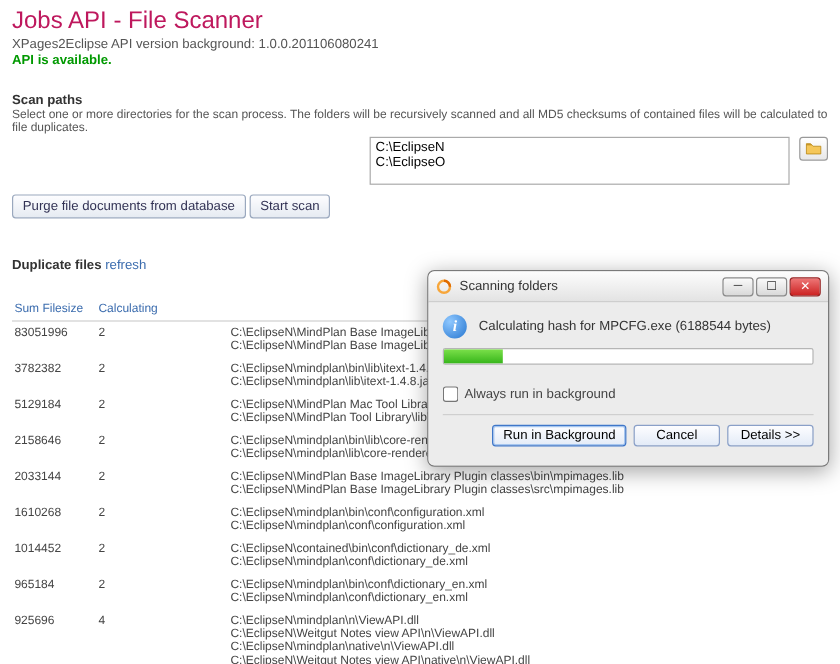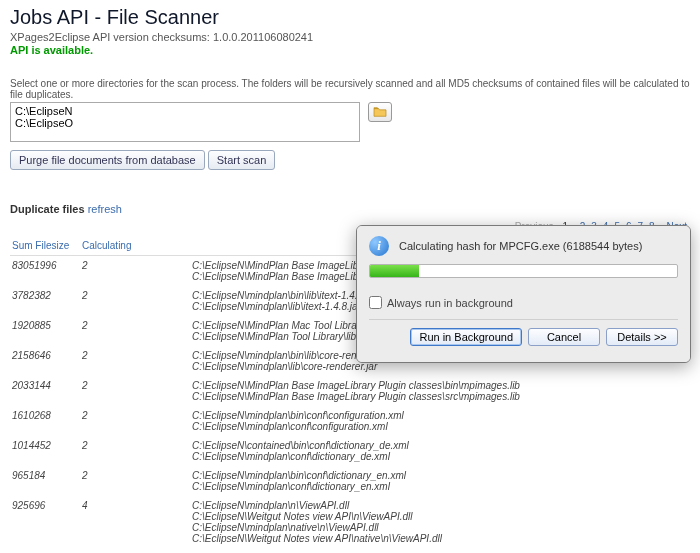--- a/index.html
+++ b/index.html
@@ -8,31 +8,32 @@
     padding: 6px 10px;
     font-family: Arial, Helvetica, sans-serif;
     font-size: 11px;
     color: #333;
     background: #fff;
   }
   h1 {
     font-size: 20px;
     font-weight: normal;
     margin: 0 0 2px 0;
-    color: #0f172a;
+    color: #be185d;
   }
   .subtitle { font-size: 11px; color: #555; }
   .api-status { color: #009900; font-size: 11px; margin-top: 1px; font-weight: bold; }
   .scan-section { margin-top: 22px; }
   .bold-label { font-weight: bold; font-size: 11px; }
   .scan-desc { font-size: 10px; color: #555; margin-bottom: 2px; }
   .scan-box {
     display: flex;
     align-items: flex-start;
     gap: 8px;
+    justify-content: flex-end;
   }
   .scan-textarea {
     width: 350px;
     height: 40px;
     font-size: 11px;
     font-family: Arial, sans-serif;
     padding: 2px 4px;
     border: 1px solid #aaa;
     resize: none;
   }
@@ -81,21 +82,20 @@
     color: #3b6cae;
     font-weight: normal;
     padding: 4px 2px;
     border-bottom: 1px solid #ddd;
     font-size: 10px;
   }
   table.dup td {
     vertical-align: top;
     padding: 4px 2px;
     color: #444;
-    font-style: italic;
   }
   table.dup td.paths div { white-space: nowrap; }
   .col-sum { width: 70px; }
   .col-occ { width: 80px; }
   .col-gap { width: 30px; }
   
   .dialog {
     position: absolute;
     top: 225px;
     left: 356px;
@@ -168,24 +168,25 @@
   .dialog-buttons button.primary {
     border:1px solid #3f77c9;
     box-shadow: 0 0 0 1px #a6c6ef inset;
   }
   hr.dlg-sep { border:none; border-top:1px solid #cfcfcf; margin: 0 0 8px 0; }
 </style>
 </head>
 <body>
 
 <h1>Jobs API - File Scanner</h1>
-<div class="subtitle">XPages2Eclipse API version checksums: 1.0.0.201106080241</div>
+<div class="subtitle">XPages2Eclipse API version background: 1.0.0.201106080241</div>
 <div class="api-status">API is available.</div>
 
 <div class="scan-section">
+  <div class="bold-label">Scan paths</div>
   <div class="scan-desc">Select one or more directories for the scan process. The folders will be recursively scanned and all MD5 checksums of contained files will be calculated to file duplicates.</div>
   <div class="scan-box">
     <textarea class="scan-textarea" id="scan-paths-value" style="">C:\EclipseN
 C:\EclipseO</textarea>
     <div class="folder-btn">
       <svg viewBox="0 0 16 14">
         <path d="M1 3 L6 3 L7.5 4.5 L15 4.5 L15 12 L1 12 Z" fill="#f5c759" stroke="#b88815" stroke-width="0.8"></path>
         <path d="M1 3 L1 2 L5 2 L6 3 Z" fill="#f5c759" stroke="#b88815" stroke-width="0.8"></path>
       </svg>
     </div>
@@ -230,21 +231,21 @@
       <tr>
         <td>3782382</td>
         <td>2</td>
         <td></td>
         <td class="paths">
           <div>C:\EclipseN\mindplan\bin\lib\itext-1.4.8.jar</div>
           <div>C:\EclipseN\mindplan\lib\itext-1.4.8.jar</div>
         </td>
       </tr>
       <tr>
-        <td>1920885</td>
+        <td>5129184</td>
         <td>2</td>
         <td></td>
         <td class="paths">
           <div>C:\EclipseN\MindPlan Mac Tool Library classes\lib\quaqua.jar</div>
           <div>C:\EclipseN\MindPlan Tool Library\lib\quaqua.jar</div>
         </td>
       </tr>
       <tr>
         <td>2158646</td>
         <td>2</td>
@@ -306,20 +307,34 @@
         <td>11</td>
         <td></td>
         <td class="paths">
           <div>C:\EclipseN\mindplan\j\RegistryKey.dll</div>
         </td>
       </tr>
     </tbody>
 </table>
 
 <div class="dialog">
+  <div class="dialog-titlebar">
+    <div class="dialog-titleicon">
+      <svg viewBox="0 0 14 14">
+          <circle cx="7" cy="7" r="5" fill="none" stroke="#f7a63a" stroke-width="2"></circle>
+          <path d="M7 2 A5 5 0 0 1 12 7" fill="none" stroke="#e06a00" stroke-width="2"></path>
+        </svg>
+    </div>
+    <div class="dialog-title">Scanning folders</div>
+    <div class="win-btns">
+      <div class="win-btn min">─</div>
+      <div class="win-btn max">☐</div>
+      <div class="win-btn close">✕</div>
+    </div>
+  </div>
   <div class="dialog-body">
     <div class="dialog-row">
       <div class="info-icon">i</div>
       <div class="dialog-msg">Calculating hash for MPCFG.exe (6188544 bytes)</div>
     </div>
     <div class="progress">
       <div class="progress-fill"></div>
     </div>
     <div class="checkbox-row">
       <input type="checkbox" style="">

